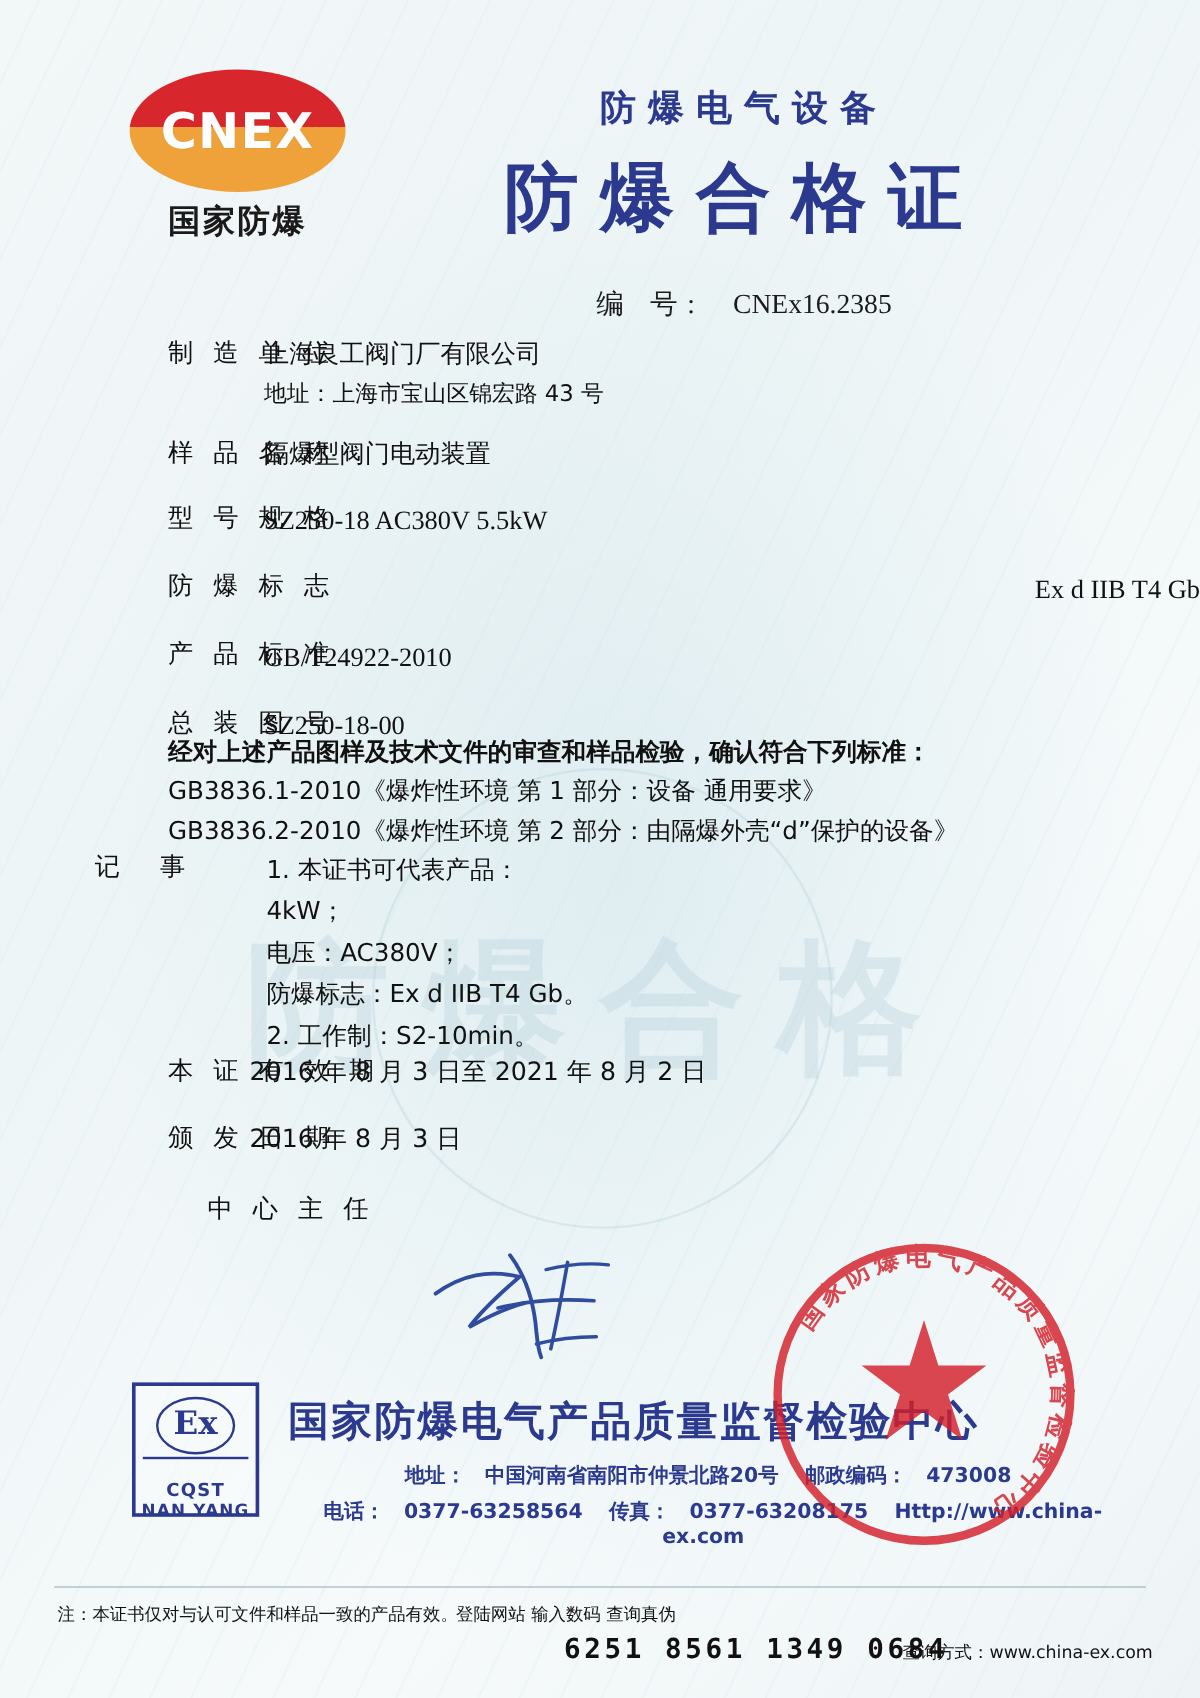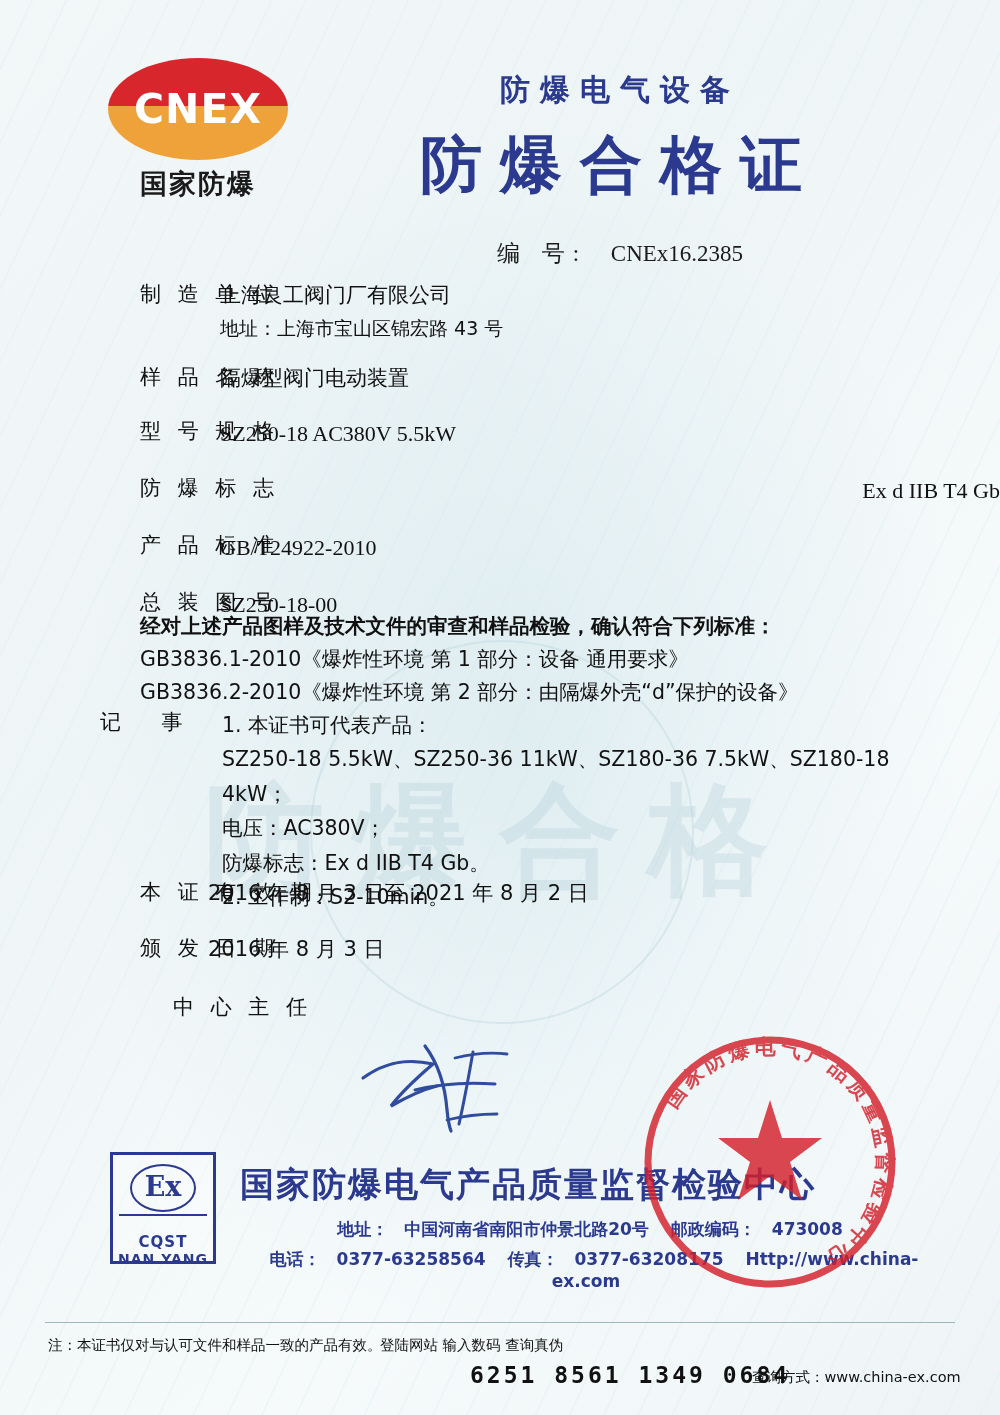--- a/index.html
+++ b/index.html
@@ -179,25 +179,25 @@
 
   
   .notes {
     position: absolute;
     left: 0;
     top: 708px;
     width: 1000px;
   }
   .notes .label {
     width: 172px;
-    padding-left: 100px;
+    padding-left: 79px;
     box-sizing: border-box;
     font-size: 21px;
     letter-spacing: 14px;
-    font-family: Liberation Mono, monospace;
+    font-family: Liberation Serif, serif;
   }
   .notes .value {
     margin-left: 50px;
     font-size: 20.5px;
     line-height: 1.68;
     font-family: "DejaVu Sans", sans-serif;
     color: #111;
   }
 
   
@@ -421,21 +421,20 @@
       <div class="l1">经对上述产品图样及技术文件的审查和样品检验，确认符合下列标准：</div>
       <div>GB3836.1-2010《爆炸性环境 第 1 部分：设备 通用要求》</div>
       <div>GB3836.2-2010《爆炸性环境 第 2 部分：由隔爆外壳“d”保护的设备》</div>
     </div>
 
     <div class="notes">
       <div class="row">
         <div class="label">记 事</div>
         <div class="value">
           <div>1. 本证书可代表产品：</div>
-          <div>SZ250-18 5.5kW、SZ250-36 11kW、SZ180-36 7.5kW、SZ180-18</div>
           <div>4kW；</div>
           <div>电压：AC380V；</div>
           <div>防爆标志：Ex d IIB T4 Gb。</div>
           <div>2. 工作制：S2-10min。</div>
         </div>
       </div>
     </div>
 
     <div class="bottom-rows">
       <div class="row">

